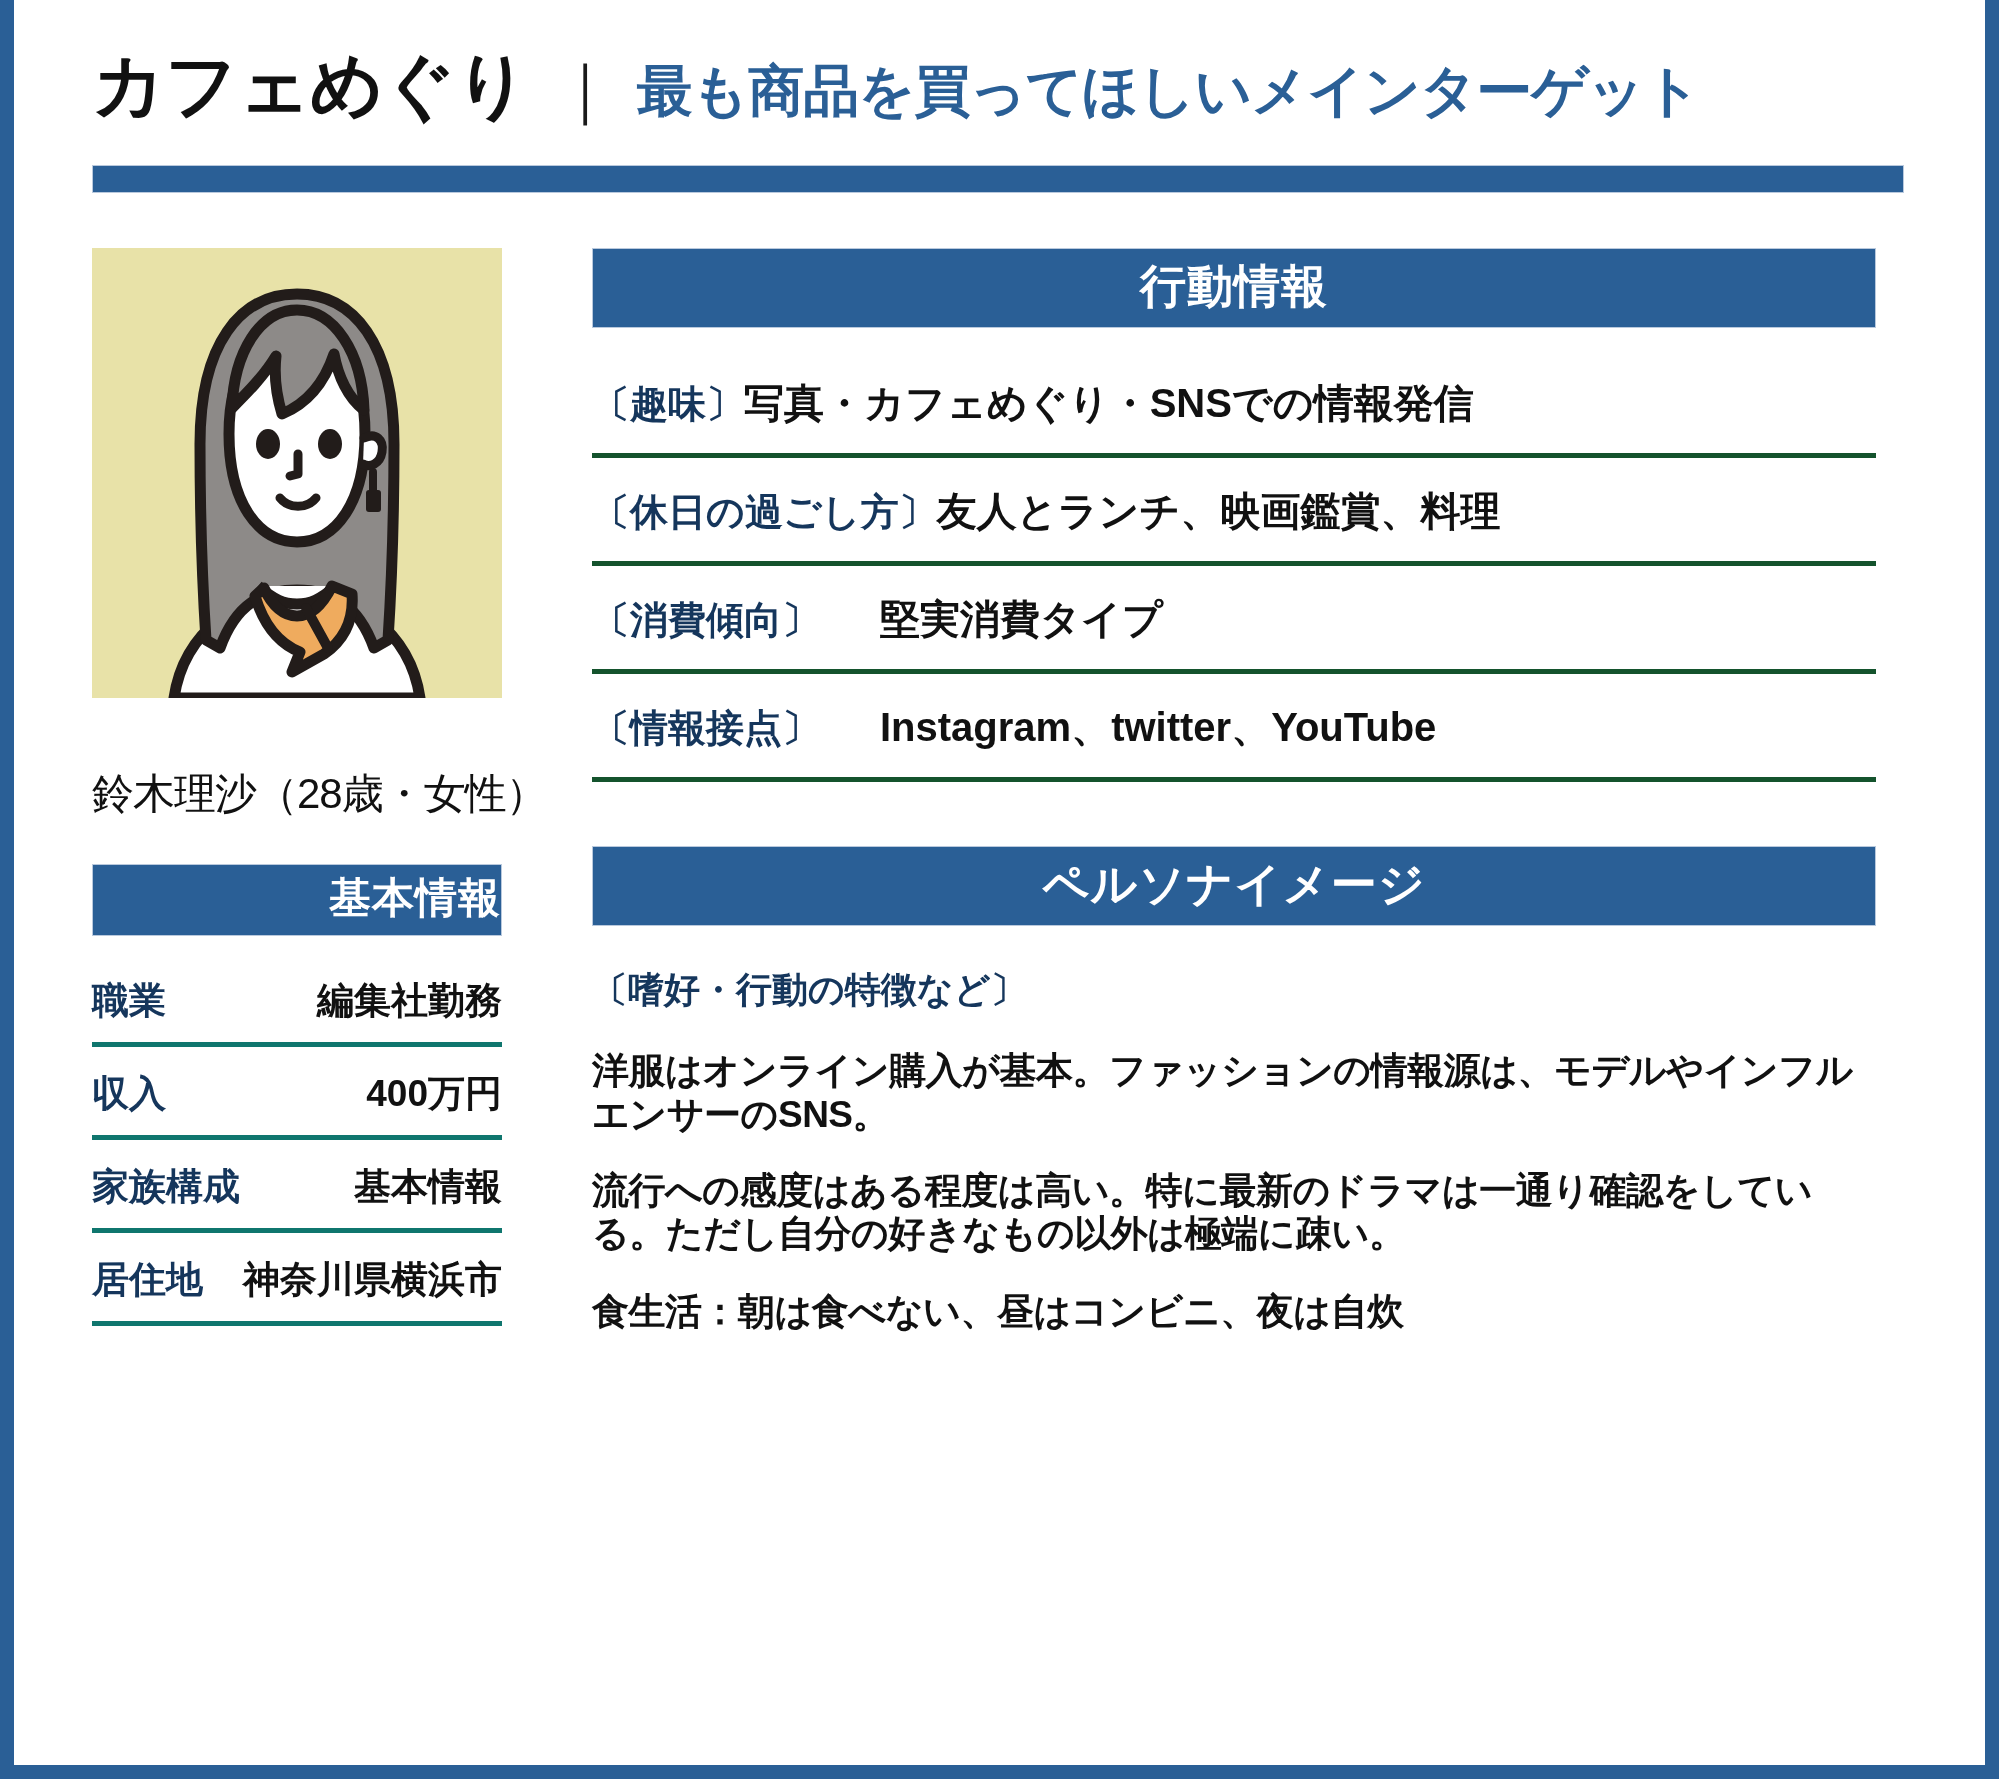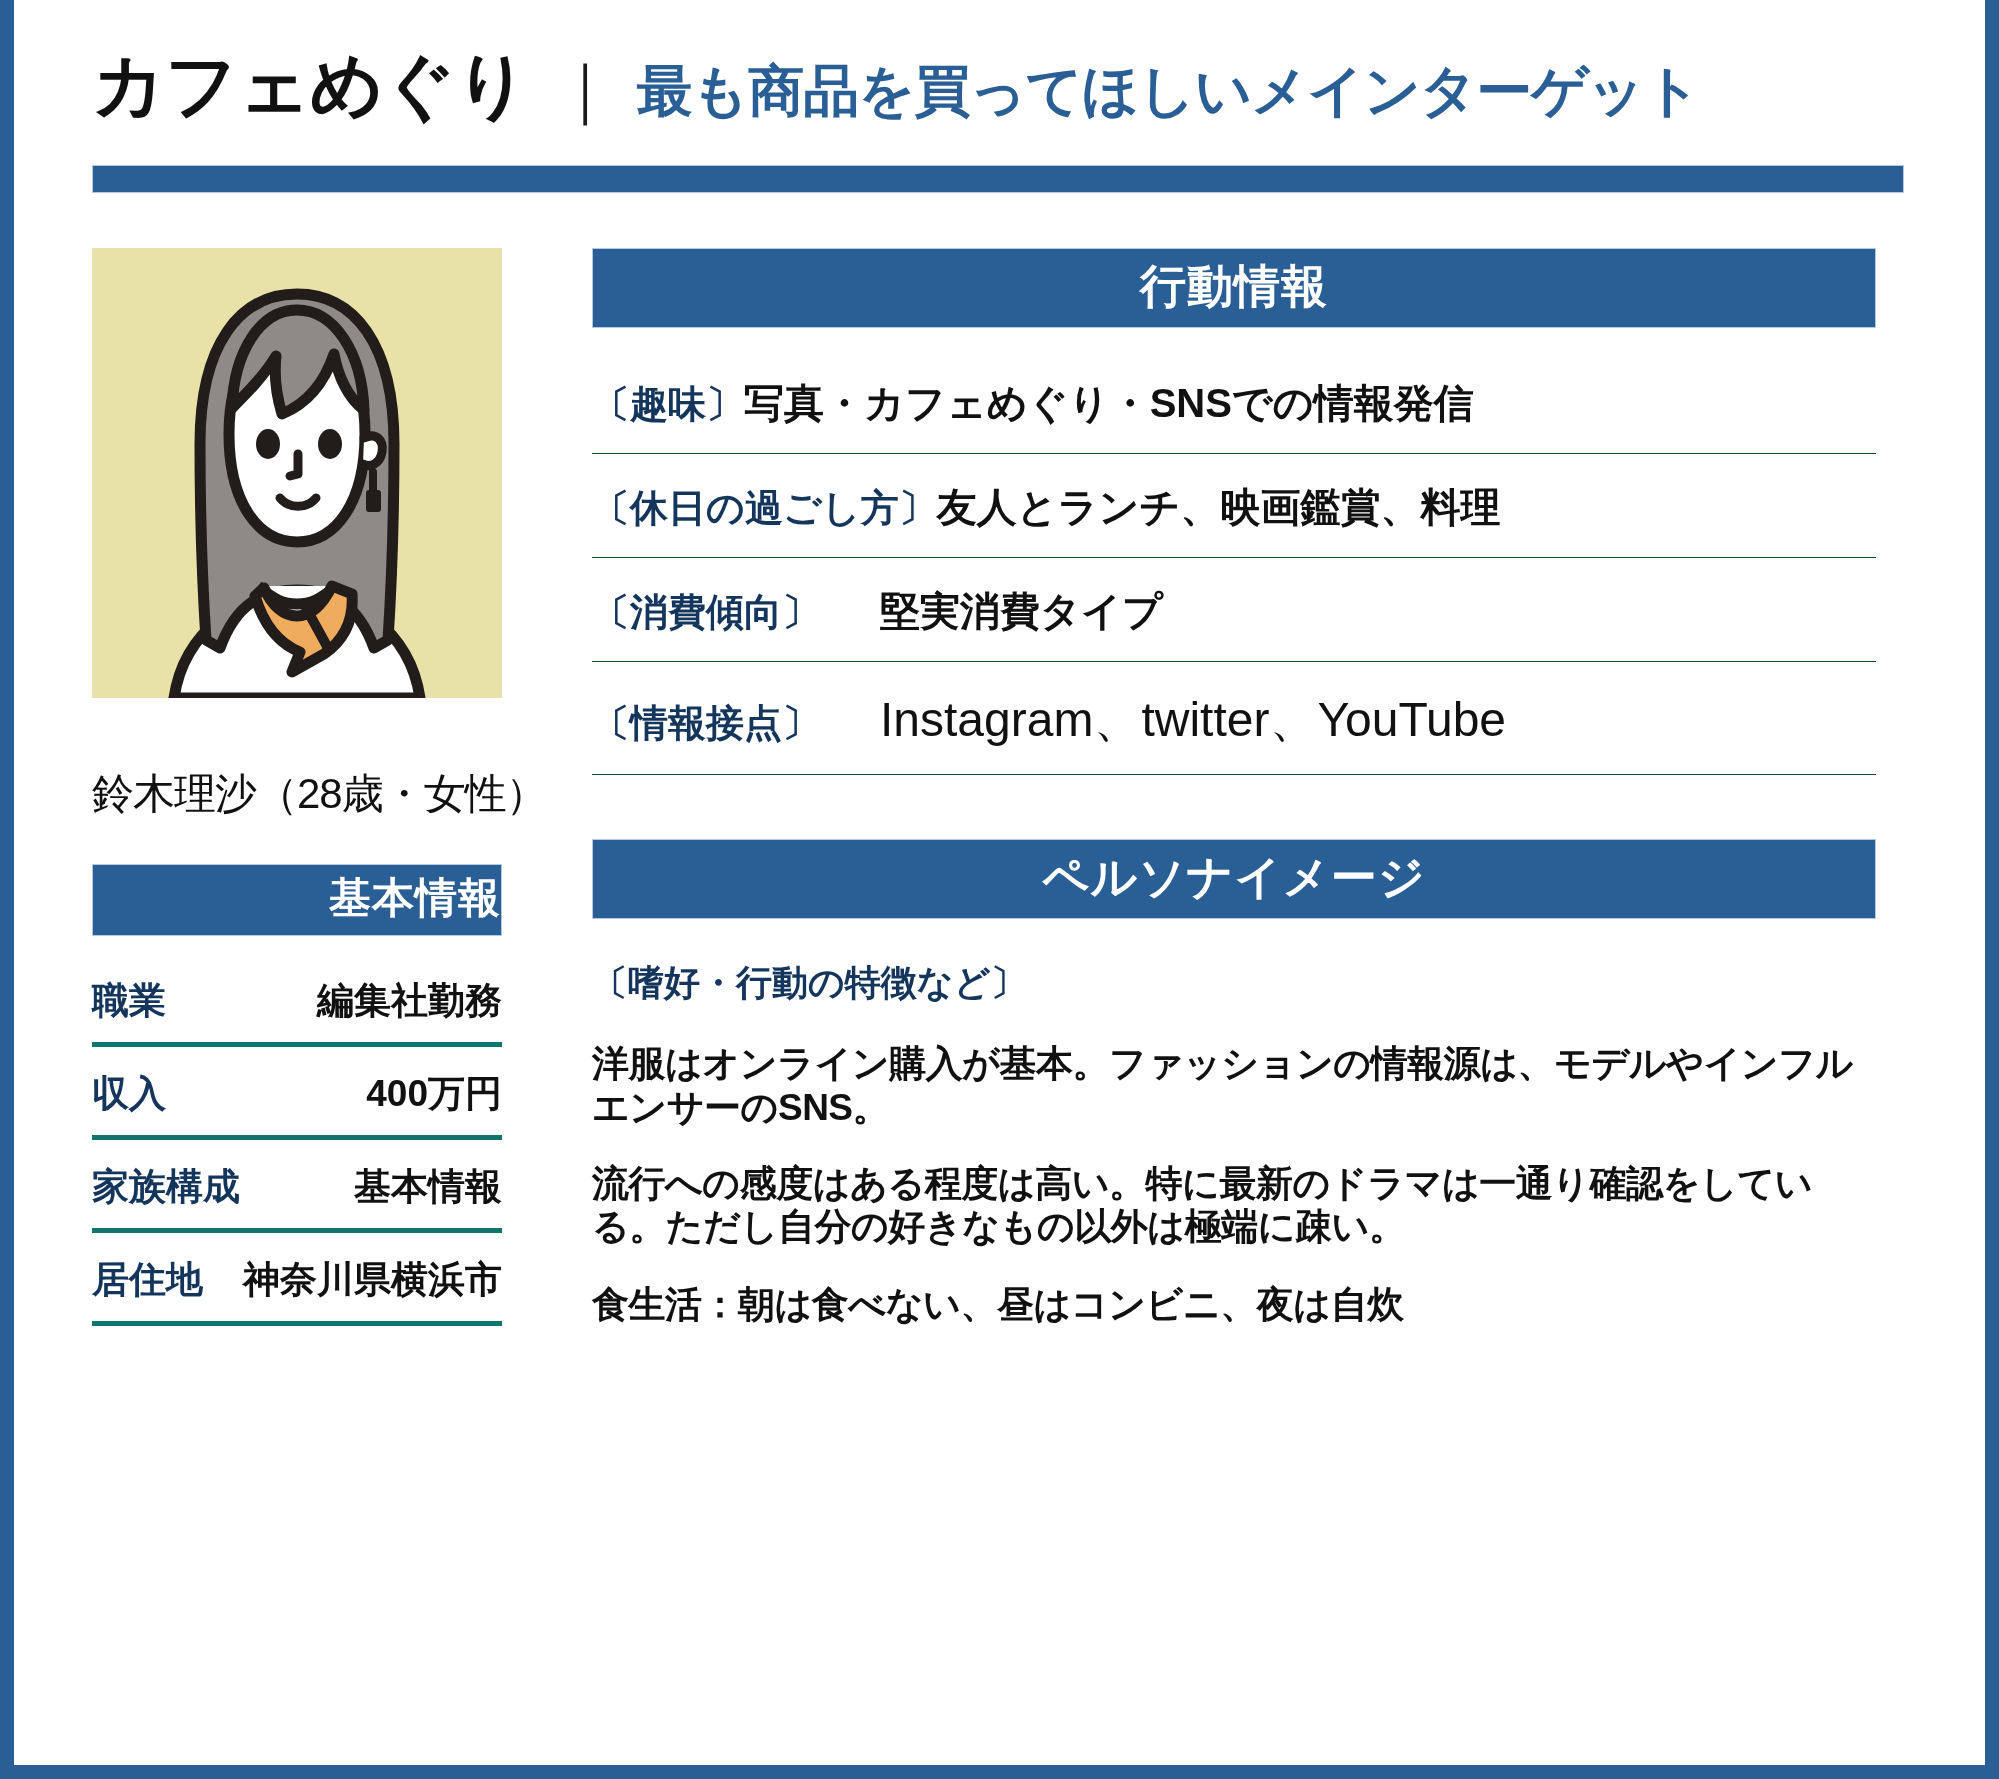--- a/index.html
+++ b/index.html
@@ -95,34 +95,34 @@
   }
   .kv-val{
     font-size:37px; font-weight:700; color:#111111;
     flex:1 1 auto; text-align:right;
   }
 
   
   .beh-list{ width:1284px; margin-top:22px; }
   .beh-row{
     display:flex; align-items:baseline;
-    border-bottom:1px solid #14532d;
+    border-bottom:5px solid #14532d;
     padding:26px 0 22px 0;
     white-space:nowrap;
   }
   .beh-key{
     font-size:38px; font-weight:700; color:#15365c;
     flex:0 0 auto;
   }
   .beh-val{
     font-size:40px; font-weight:700; color:#111111;
     flex:1 1 auto; text-align:left;
     padding-right:12px;
   }
-  .beh-val.latin{ font-weight:400; font-size:48px; }
+  .beh-val.latin{ font-weight:700; font-size:40px; }
 
   
   .persona-block{ margin-top:64px; width:1284px; }
   .persona-note{
     margin-top:40px;
     font-size:36px; font-weight:700; color:#15365c;
   }
   .persona-para{
     margin-top:34px;
     font-size:37px; font-weight:700; color:#111111;

